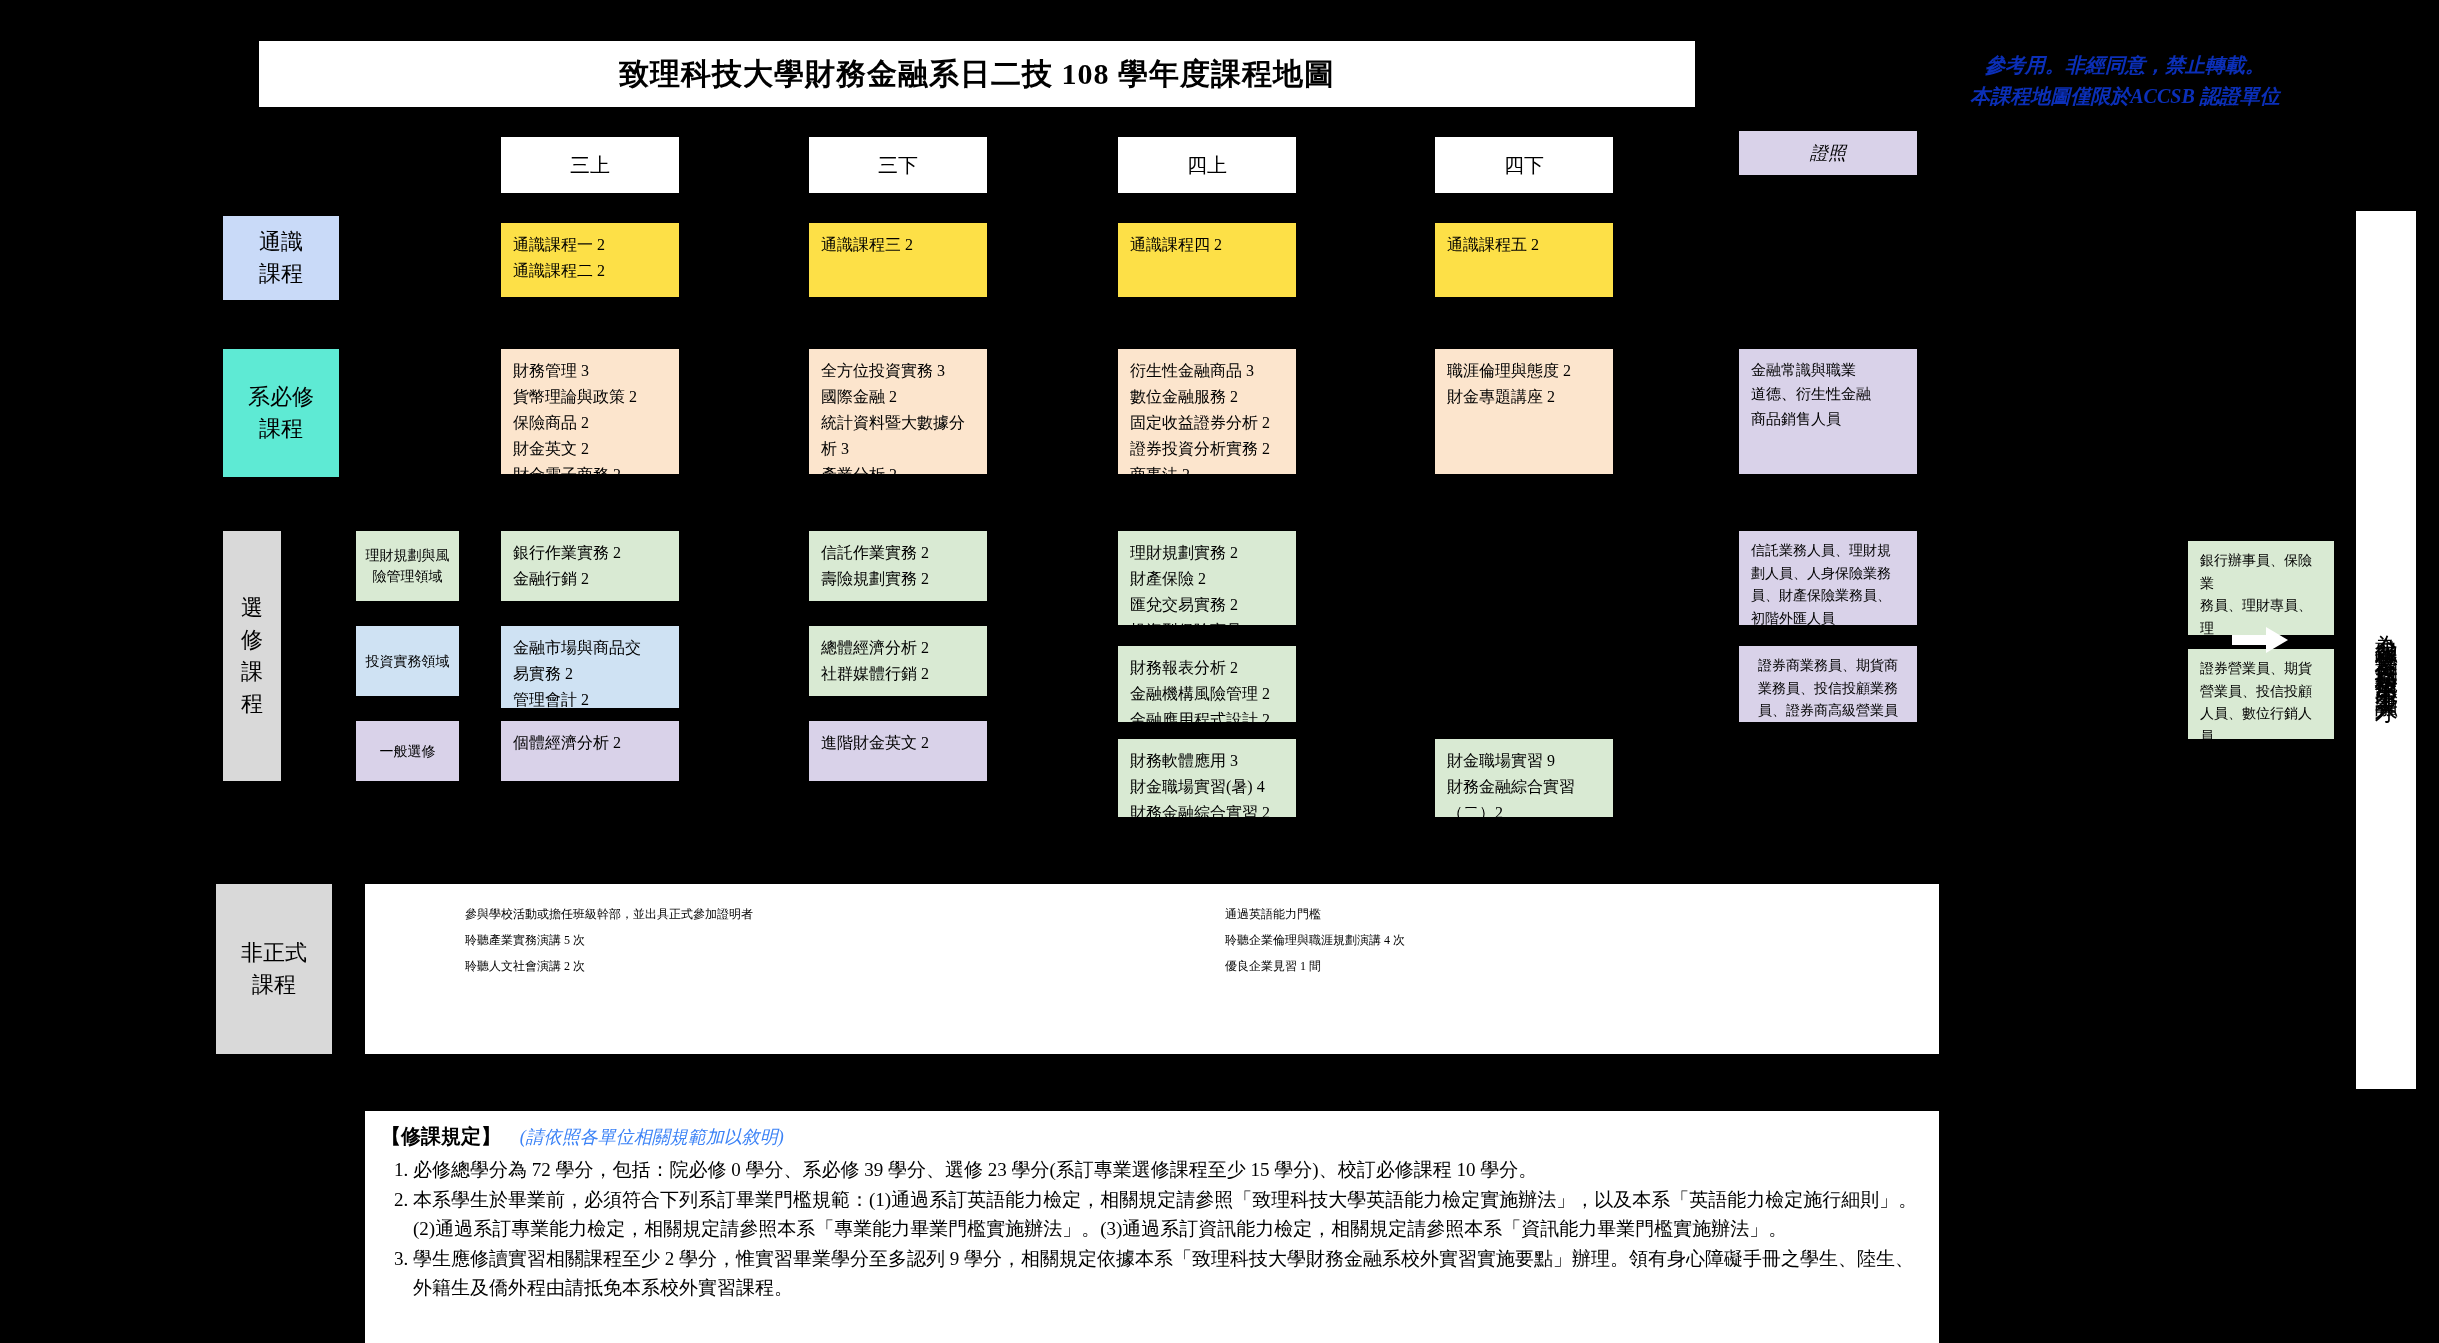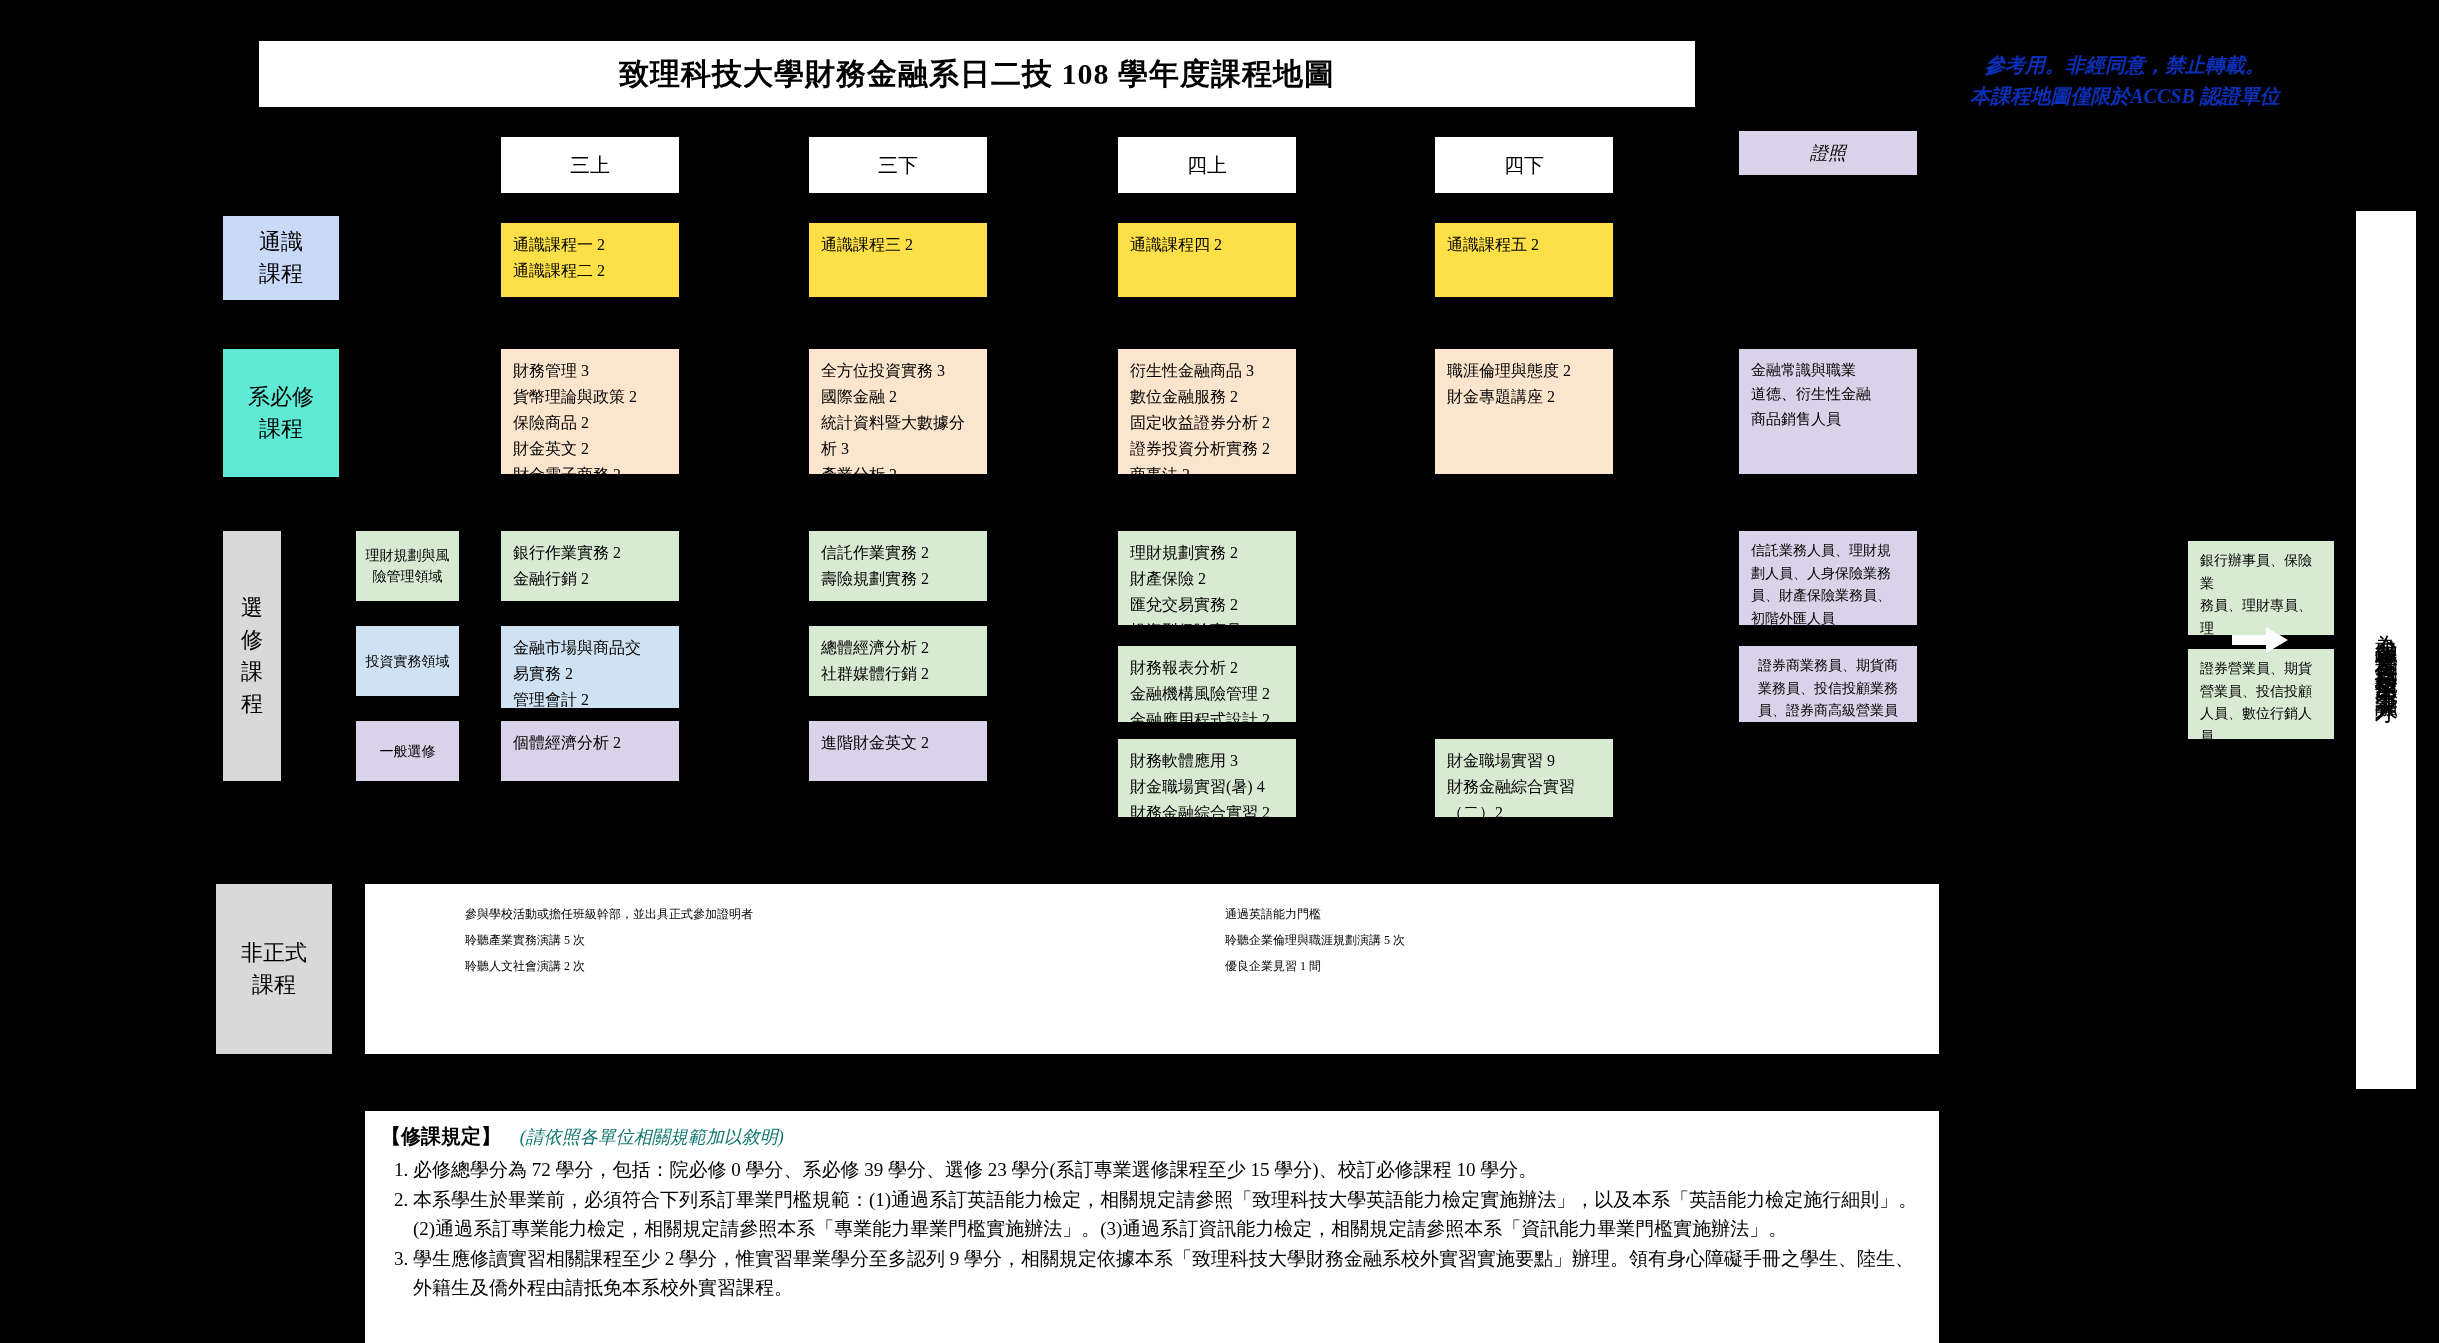--- a/index.html
+++ b/index.html
@@ -99,21 +99,21 @@
   }
 
   
   #rules-box {
     left: 364px; top: 1110px; width: 1576px; height: 240px;
     background: #ffffff; border: 1px solid #000;
     padding: 10px 16px 0 16px;
     font-size: 19px; line-height: 1.5;
   }
   #rules-title { font-weight: bold; font-size: 20px; display: inline-block; }
-  #rules-subtitle { color: #0f766e; font-style: italic; font-size: 18px; margin-left: 14px; }
+  #rules-subtitle { color: #3b82f6; font-style: italic; font-size: 18px; margin-left: 14px; }
   ol.rules { margin: 4px 0 0 0; padding-left: 32px; }
   ol.rules li { margin-bottom: 2px; }
 </style>
 </head>
 <body>
 
 <div class="abs" id="main-title">致理科技大學財務金融系日二技 108 學年度課程地圖</div>
 
 <div class="abs" id="notice">
   <div>參考用。非經同意，禁止轉載。</div>
@@ -233,21 +233,21 @@
   </div>
 </div>
 <div class="abs" id="informal-box">
   <div class="inf-col" style="left:100px; top:18px; width:760px;">
     <div class="inf-line">參與學校活動或擔任班級幹部，並出具正式參加證明者</div>
     <div class="inf-line">聆聽產業實務演講 5 次</div>
     <div class="inf-line">聆聽人文社會演講 2 次</div>
   </div>
   <div class="inf-col" style="left:860px; top:18px; width:700px;">
     <div class="inf-line">通過英語能力門檻</div>
-    <div class="inf-line">聆聽企業倫理與職涯規劃演講 5 次</div>
+    <div class="inf-line">聆聽企業倫理與職涯規劃演講 4 次</div>
     <div class="inf-line">優良企業見習 1 間</div>
   </div>
 </div>
 
 <div class="abs" id="right-banner">為金融服務業培養具創新與科技應用能力之金融人才</div>
 
 <div class="abs" id="rules-box">
   <div>
     <span id="rules-title">【修課規定】</span>
     <span id="rules-subtitle">(請依照各單位相關規範加以敘明)</span>

